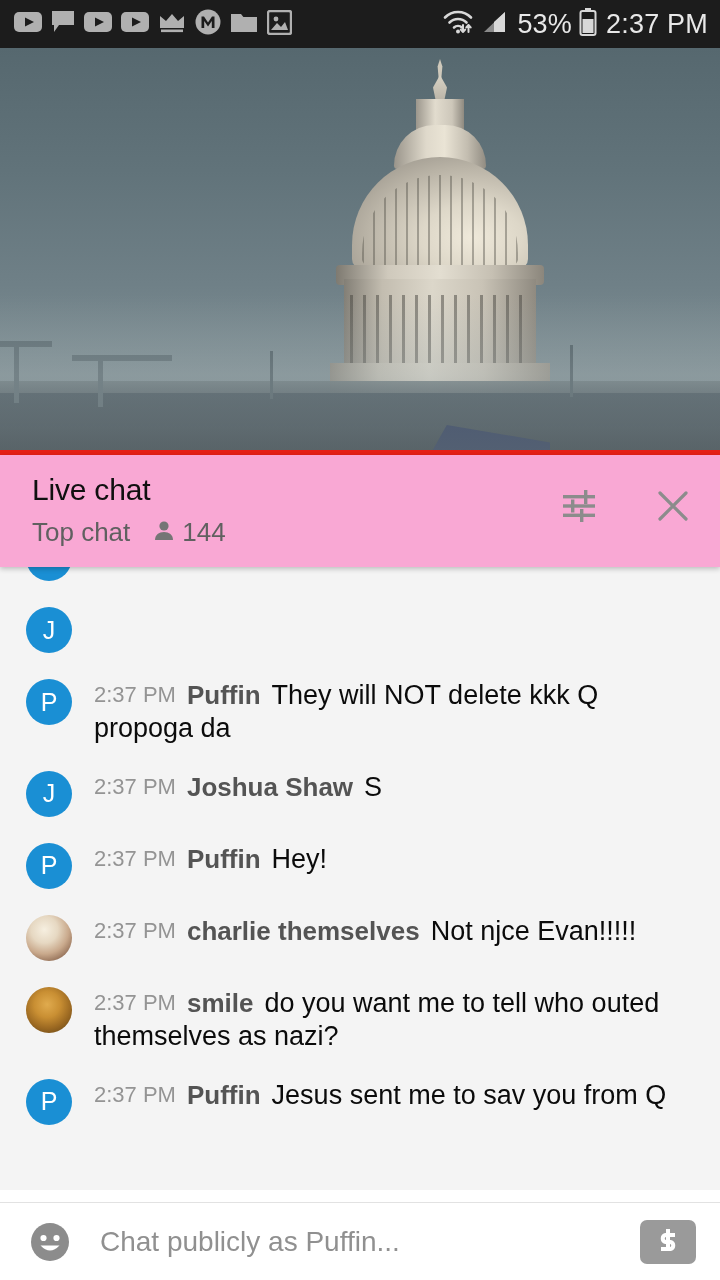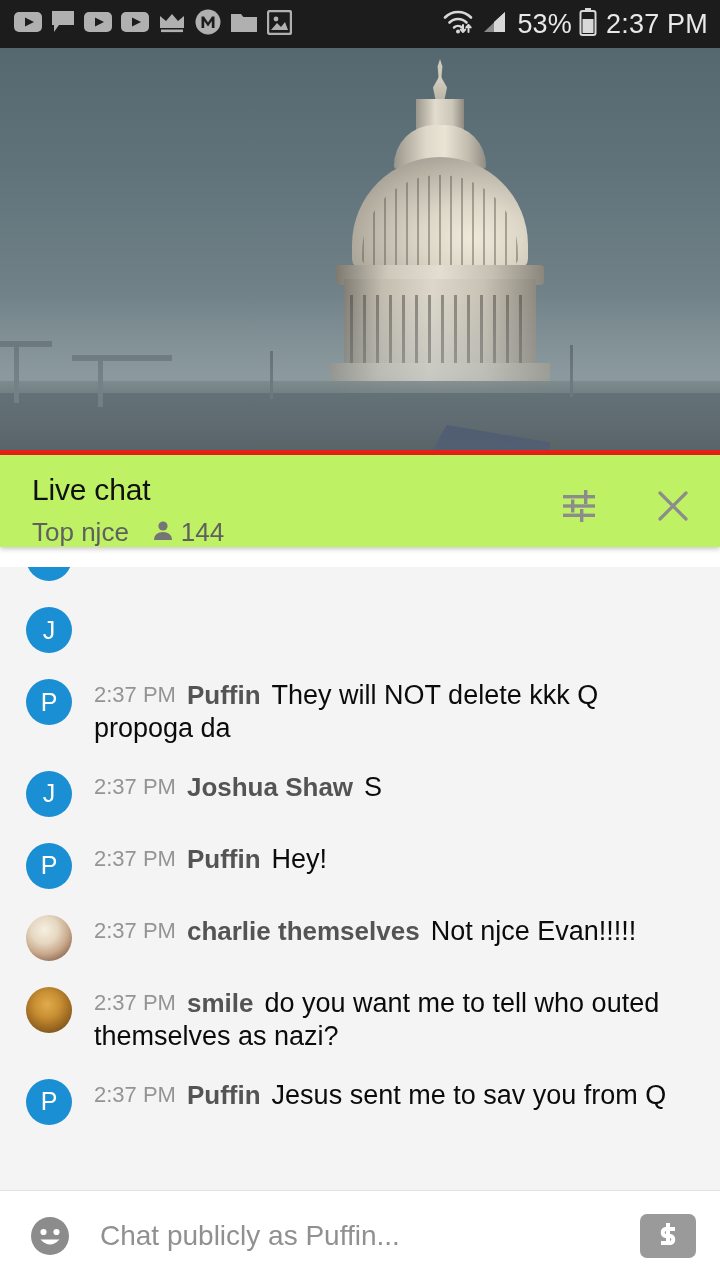--- a/index.html
+++ b/index.html
@@ -106,22 +106,22 @@
     position: absolute; bottom: 0; width: 120px; height: 30px;
     background: #1c2a52; clip-path: polygon(0 100%, 14% 0, 100% 58%, 100% 100%);
   }
   .progressbar {
     position: absolute; left: 0; top: 450px; width: 720px; height: 5px;
     background: #e62117;
   }
 
   
   .chat-header {
-    position: absolute; left: 0; top: 455px; width: 720px; height: 92px;
-    background: #bef264;
+    position: absolute; left: 0; top: 455px; width: 720px; height: 112px;
+    background: #f9a8d4;
     box-shadow: 0 2px 5px rgba(0,0,0,0.22);
     z-index: 5;
   }
   .ch-title {
     position: absolute; left: 32px; top: 18px;
     font-size: 30px; color: #101010; font-weight: 400; letter-spacing: -0.2px;
   }
   .ch-sub-row {
     position: absolute; left: 32px; top: 62px;
     display: flex; align-items: center; gap: 22px;
@@ -180,21 +180,21 @@
     vertical-align: 2px;
   }
   .author {
     font-weight: 700; color: #545454; margin-right: 11px;
     font-size: 26px;
   }
   .text { color: #0b0b0b; }
 
   
   .input-bar {
-    position: absolute; left: 0; bottom: 0; width: 720px; height: 90px;
+    position: absolute; left: 0; bottom: 0; width: 720px; height: 78px;
     background: #ffffff;
     border-top: 1px solid #e2e2e2;
     display: flex; align-items: center;
     padding: 0 24px 0 26px;
   }
   .emoji-btn {
     flex: 0 0 auto; width: 48px; height: 48px; margin-right: 26px;
     display: flex; align-items: center; justify-content: center; cursor: pointer;
   }
   .chat-input {
@@ -320,21 +320,21 @@
     <div class="flagpole" style="left:570px; bottom:58px; height:52px;"></div>
     <div class="flag-blue" style="left:430px;"></div>
 
     <div class="haze"></div>
   </div>
   <div class="progressbar"></div>
 
   <div class="chat-header">
     <div class="ch-title">Live chat</div>
     <div class="ch-sub-row">
-      <div class="ch-sub">Top njce</div>
+      <div class="ch-sub">Top chat</div>
       <div class="ch-viewers">
         <span>
           <svg width="24" height="24" viewBox="0 0 24 24">
               <circle cx="12" cy="7" r="4.6" fill="#757575"></circle>
               <path d="M3 21 C3 15.8 7 13 12 13 C17 13 21 15.8 21 21 Z" fill="#757575"></path>
             </svg>
         </span>
         <span class="ch-count">144</span>
       </div>
     </div>

